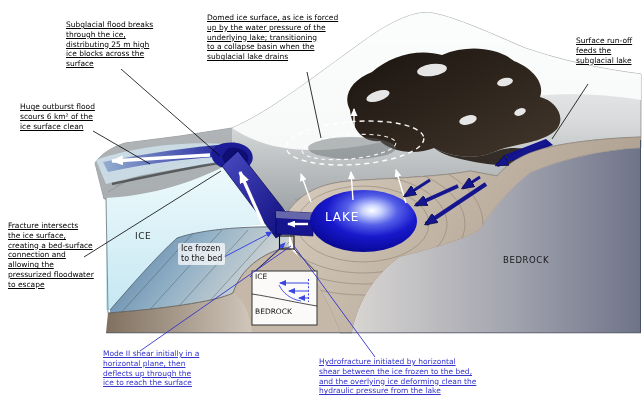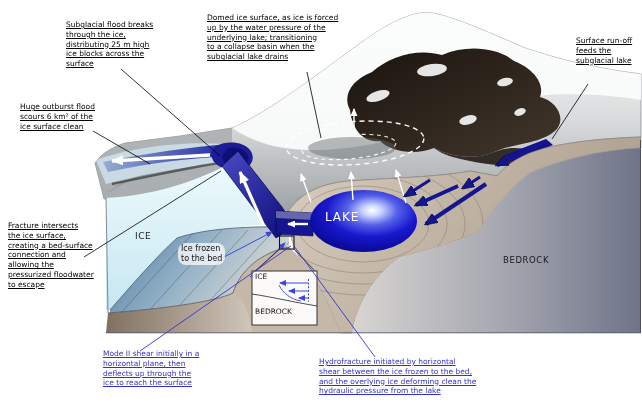--- a/index.html
+++ b/index.html
@@ -4,21 +4,21 @@
 <style>
   html,body{margin:0;padding:0;background:#fff;}
   #scene{position:relative;width:642px;height:402px;background:#fff;overflow:hidden;
          font-family:"DejaVu Sans","Liberation Sans",sans-serif;}
   #scene svg{position:absolute;left:0;top:0;}
   .ann{position:absolute;font-size:7.5px;line-height:9.8px;color:#000;white-space:pre-line;text-decoration:underline;}
   .ann.blue{color:var(--annotation-blue,#3333cc);}
   .lbl{position:absolute;color:#1b1b1b;white-space:pre-line;}
   .lbl-ice{font-size:9px;letter-spacing:.5px;}
   .lbl-frozen{font-size:8px;line-height:10px;background:rgba(255,255,255,.72);
-              padding:1px 3px;border-radius:8px;color:#111;}
+              padding:1px 3px;border-radius:2px;color:#111;}
   .lbl-lake{font-size:12px;letter-spacing:.9px;color:#fff;}
   .lbl-bedrock{font-size:8.5px;letter-spacing:.6px;color:#17171c;}
   .lbl-inset{font-size:7.5px;color:#111;}
 </style>
 </head>
 <body>
 
 <div id="scene">
 <svg width="642" height="402" viewBox="0 0 642 402">
   <defs>

